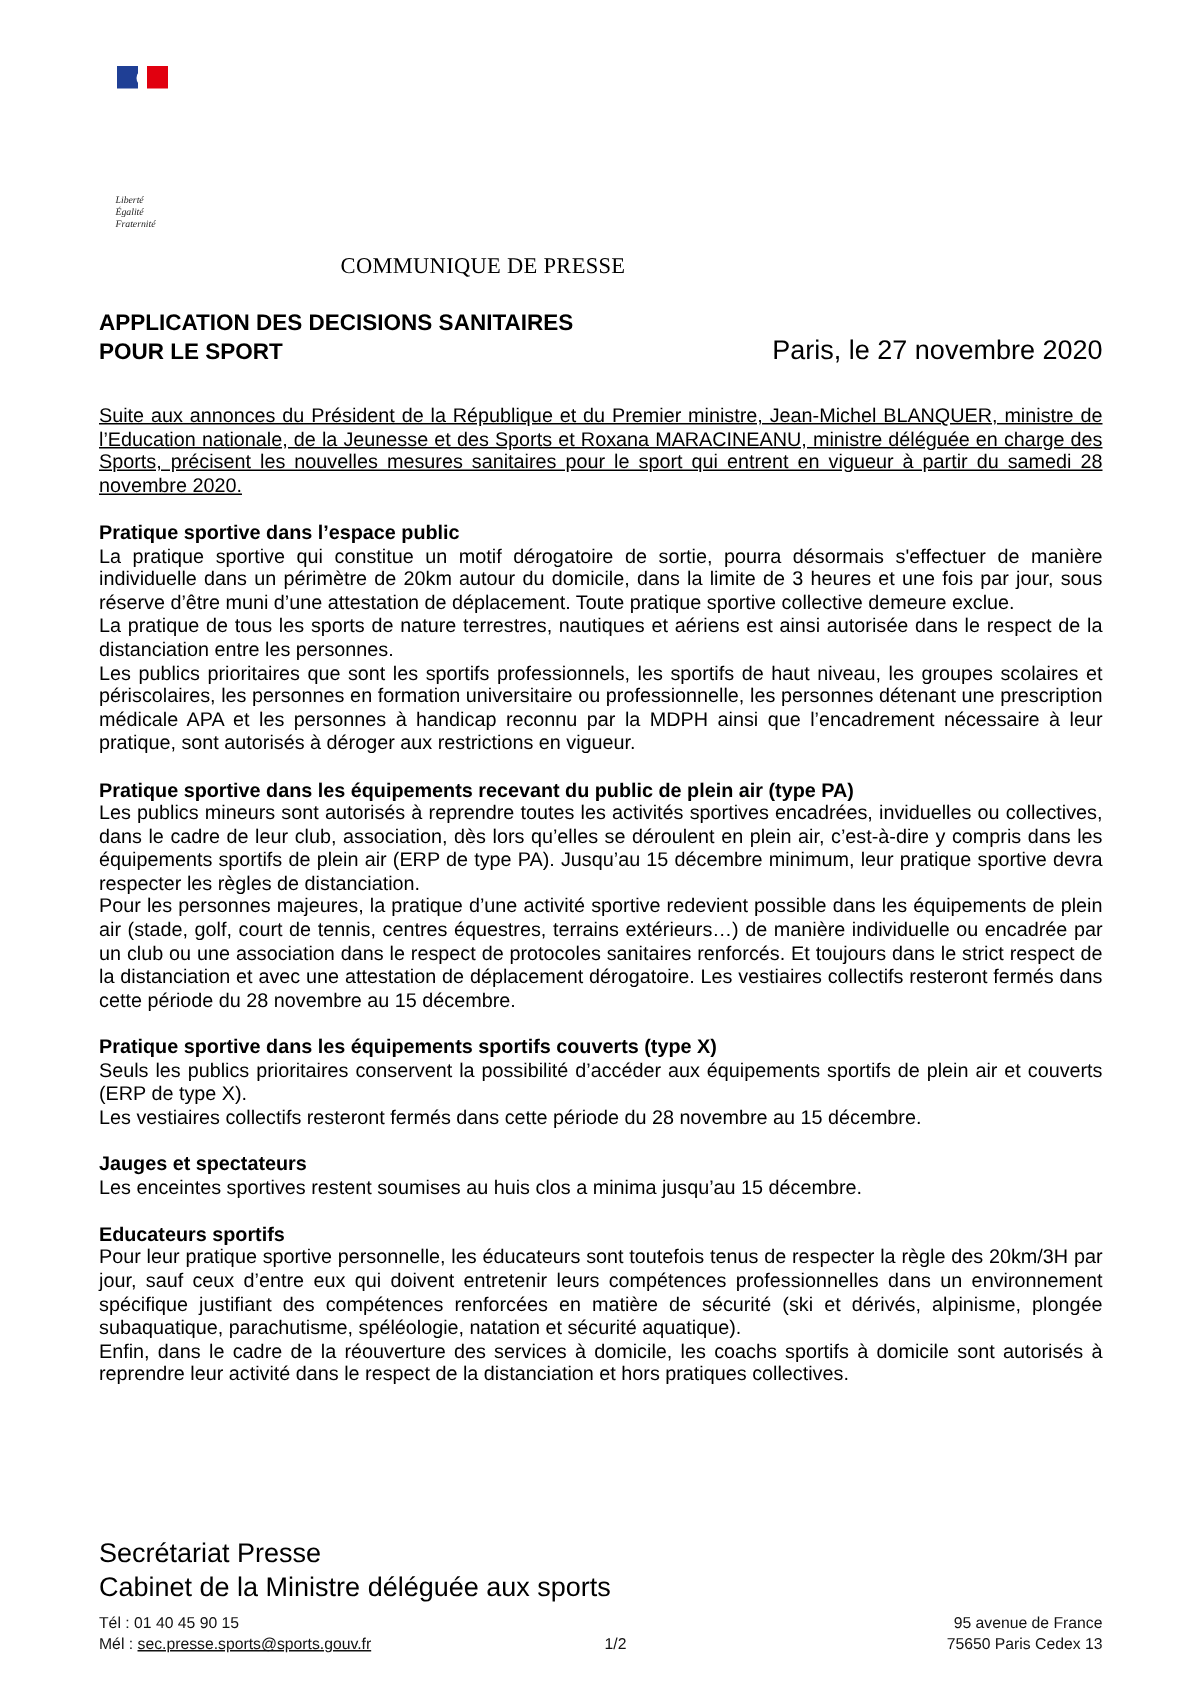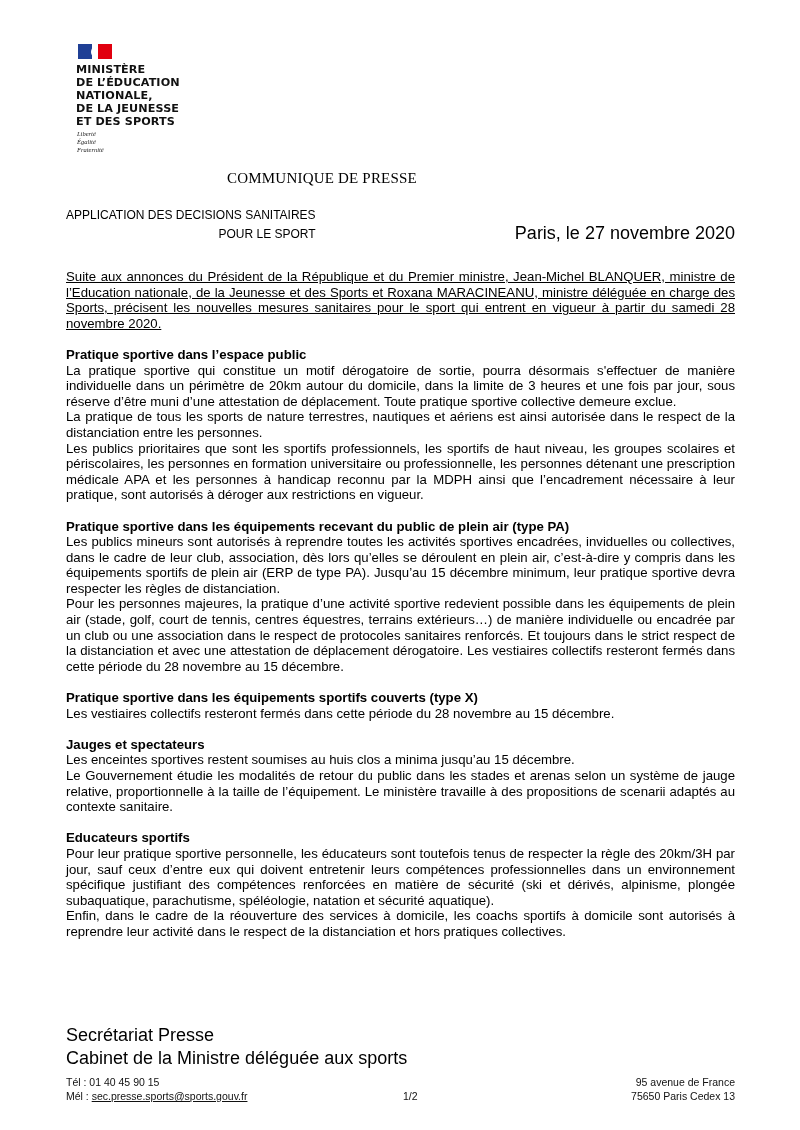--- a/index.html
+++ b/index.html
@@ -5,21 +5,21 @@
     html, body { margin: 0; padding: 0; background: #ffffff; }
     body { width: 800px; height: 1130px; position: relative; overflow: hidden; color: #000; font-family: "Liberation Sans", sans-serif; }
     .logo { position: absolute; left: 64px; top: 38px; width: 135px; height: 125px; }
     .flag { position: absolute; left: 14px; top: 6px; width: 34px; height: 15px; }
     .flag .blue { position: absolute; left: 0; top: 0; width: 14px; height: 15px; background: #1f3f95; }
     .flag .red { position: absolute; left: 20px; top: 0; width: 14px; height: 15px; background: #e1000f; }
     .flag .mid { position: absolute; left: 13px; top: 3px; width: 8px; height: 10px; border-radius: 50% 0 50% 50%; background: #fff; }
     .ministry { position: absolute; left: 12px; top: 25px; font-family: "DejaVu Sans", sans-serif; font-weight: bold; font-size: 11.2px; line-height: 13px; letter-spacing: 0.1px; color: #111; white-space: pre; }
     .motto { position: absolute; left: 13px; top: 92px; font-family: "Liberation Serif", serif; font-style: italic; font-size: 6.5px; line-height: 8px; color: #222; white-space: pre; }
     .comm-title { position: absolute; left: 0; width: 644px; top: 170px; text-align: center; font-family: "Liberation Serif", serif; font-size: 15px; letter-spacing: 0.2px; }
-    .doc-title { position: absolute; left: 66px; top: 206px; font-weight: normal; font-size: 12px; line-height: 19px; white-space: pre; text-align: right; }
+    .doc-title { position: absolute; left: 66px; top: 206px; font-weight: bold; font-size: 15px; line-height: 19px; white-space: pre; }
     .doc-date { position: absolute; right: 65px; top: 223px; font-size: 18px; }
     .content { position: absolute; left: 66px; top: 269px; width: 669px; font-size: 13.2px; line-height: 15.6px; }
     .content p { margin: 0; text-align: justify; }
     .intro { margin-bottom: 15.6px !important; text-decoration: underline; }
     .section { margin-bottom: 15.6px; }
     .section h2 { margin: 0; font-size: 13.2px; font-weight: bold; line-height: 15.6px; }
     .sig { position: absolute; left: 66px; font-weight: normal; font-size: 18px; }
     .footer { position: absolute; top: 1075px; left: 66px; width: 669px; font-size: 10.5px; line-height: 14px; color: #111; }
     .footer .left { position: absolute; left: 0; top: 0; white-space: nowrap; }
     .footer .center { position: absolute; left: 337px; top: 14px; }
@@ -28,25 +28,20 @@
   </style>
 </head>
 <body>
 
 <div class="logo">
   <div class="flag">
     <div class="blue"></div>
       <div class="mid"></div>
       <div class="red"></div>
   </div>
-  <div class="ministry">MINISTÈRE
-DE L’ÉDUCATION
-NATIONALE,
-DE LA JEUNESSE
-ET DES SPORTS</div>
   <div class="motto">Liberté
 Égalité
 Fraternité</div>
 </div>
 
 <div class="comm-title">COMMUNIQUE DE PRESSE</div>
 <div class="doc-title">APPLICATION DES DECISIONS SANITAIRES
 POUR LE SPORT</div>
 <div class="doc-date">Paris, le 27 novembre 2020</div>
 
@@ -61,27 +56,27 @@
   </div>
 
   <div class="section">
     <h2>Pratique sportive dans les équipements recevant du public de plein air (type PA)</h2>
     <p>Les publics mineurs sont autorisés à reprendre toutes les activités sportives encadrées, inviduelles ou collectives, dans le cadre de leur club, association, dès lors qu’elles se déroulent en plein air, c’est-à-dire y compris dans les équipements sportifs de plein air (ERP de type PA). Jusqu’au 15 décembre minimum, leur pratique sportive devra respecter les règles de distanciation.</p>
     <p>Pour les personnes majeures, la pratique d’une activité sportive redevient possible dans les équipements de plein air (stade, golf, court de tennis, centres équestres, terrains extérieurs…) de manière individuelle ou encadrée par un club ou une association dans le respect de protocoles sanitaires renforcés. Et toujours dans le strict respect de la distanciation et avec une attestation de déplacement dérogatoire. Les vestiaires collectifs resteront fermés dans cette période du 28 novembre au 15 décembre.</p>
   </div>
 
   <div class="section">
     <h2>Pratique sportive dans les équipements sportifs couverts (type X)</h2>
+    <p>Seuls les publics prioritaires conservent la possibilité d’accéder aux équipements sportifs de plein air et couverts (ERP de type X).</p>
     <p>Les vestiaires collectifs resteront fermés dans cette période du 28 novembre au 15 décembre.</p>
   </div>
 
   <div class="section">
     <h2>Jauges et spectateurs</h2>
     <p>Les enceintes sportives restent soumises au huis clos a minima jusqu’au 15 décembre.</p>
-    <p>Le Gouvernement étudie les modalités de retour du public dans les stades et arenas selon un système de jauge relative, proportionnelle à la taille de l’équipement. Le ministère travaille à des propositions de scenarii adaptés au contexte sanitaire.</p>
   </div>
 
   <div class="section">
     <h2>Educateurs sportifs</h2>
     <p>Pour leur pratique sportive personnelle, les éducateurs sont toutefois tenus de respecter la règle des 20km/3H par jour, sauf ceux d’entre eux qui doivent entretenir leurs compétences professionnelles dans un environnement spécifique justifiant des compétences renforcées en matière de sécurité (ski et dérivés, alpinisme, plongée subaquatique, parachutisme, spéléologie, natation et sécurité aquatique).</p>
     <p>Enfin, dans le cadre de la réouverture des services à domicile, les coachs sportifs à domicile sont autorisés à reprendre leur activité dans le respect de la distanciation et hors pratiques collectives.</p>
   </div>
 </div>
 
 <div class="sig" style="top:1025px;">Secrétariat Presse</div>

